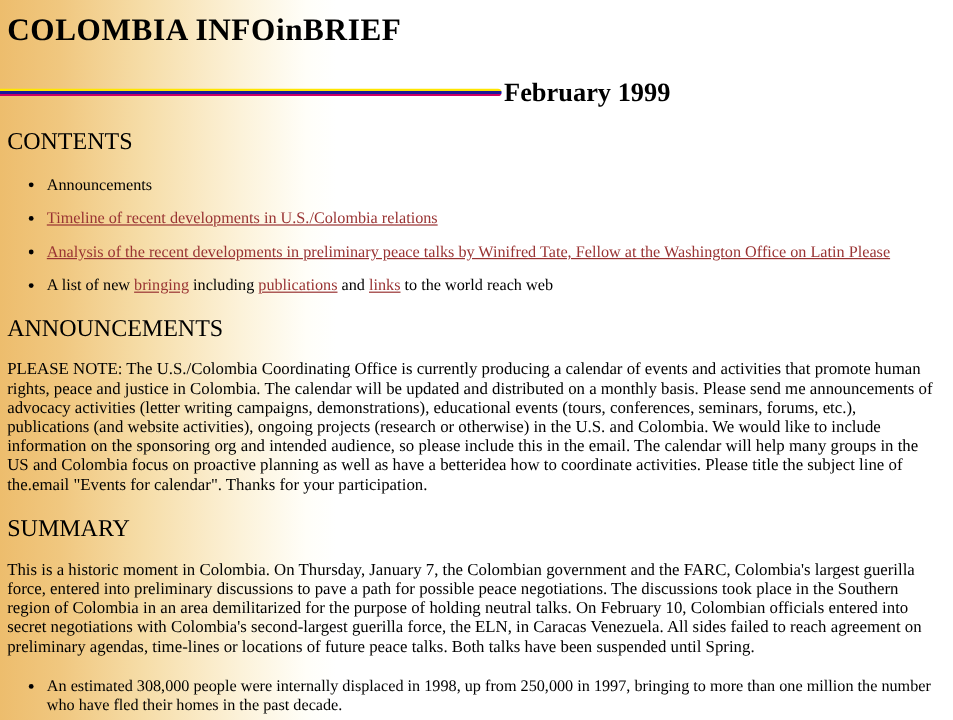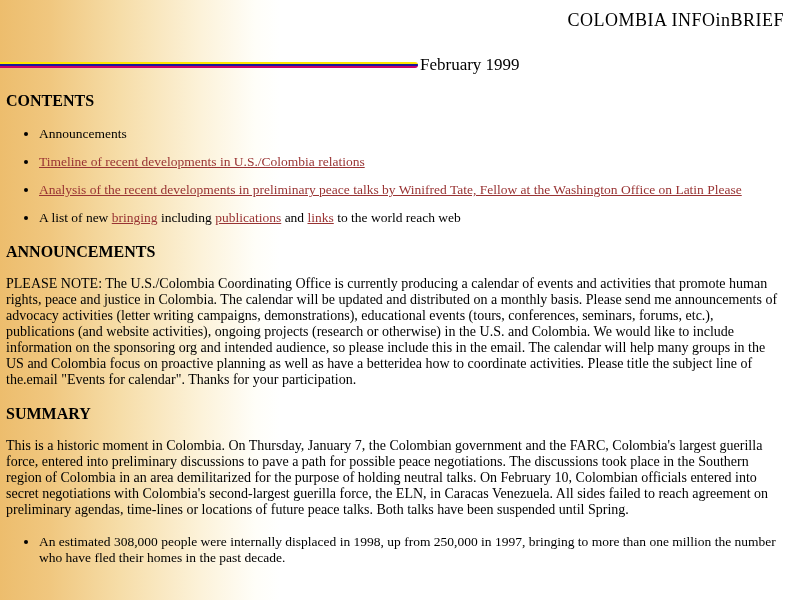--- a/index.html
+++ b/index.html
@@ -20,50 +20,49 @@
     background-color: #ffffff;
     background-image: linear-gradient(to right,
       #edbd6d 0px, #f0c77f 50px, #f6dda8 120px,
       #fcf2d9 200px, #fffef8 255px, #ffffff 280px);
     background-repeat: repeat-y;
   }
   .page {
     padding: 10px 10px 0 6px;
   }
   h1.page-title {
-    font-size: 18px;
-    font-weight: normal;
+    font-size: 26px;
+    font-weight: bold;
     margin: 0 0 0 0;
     letter-spacing: 0.5px;
-    text-align: right;
   }
   .date-row {
     display: flex;
     align-items: center;
     margin-top: 24px;
   }
   .flag-rule {
     width: 418px;
     height: 6px;
     margin-left: -6px;
     background: linear-gradient(to bottom,
       var(--flag-yellow) 0 2px,
       var(--flag-blue) 2px 4px,
       var(--flag-red) 4px 6px);
     border-radius: 0 3px 3px 0;
   }
   .date-text {
-    font-size: 17px;
-    font-weight: normal;
+    font-size: 22px;
+    font-weight: bold;
     margin-left: 2px;
     white-space: nowrap;
   }
   h2.section-heading {
-    font-size: 16px;
-    font-weight: bold;
+    font-size: 20px;
+    font-weight: normal;
     margin: 17px 0 15px 0;
   }
   p.body-text {
     font-size: 14px;
     line-height: 16px;
     margin: 0 0 16px 0;
   }
   ul.bullet-list {
     margin: 16px 0 14px 0;
     padding-left: 33px;

